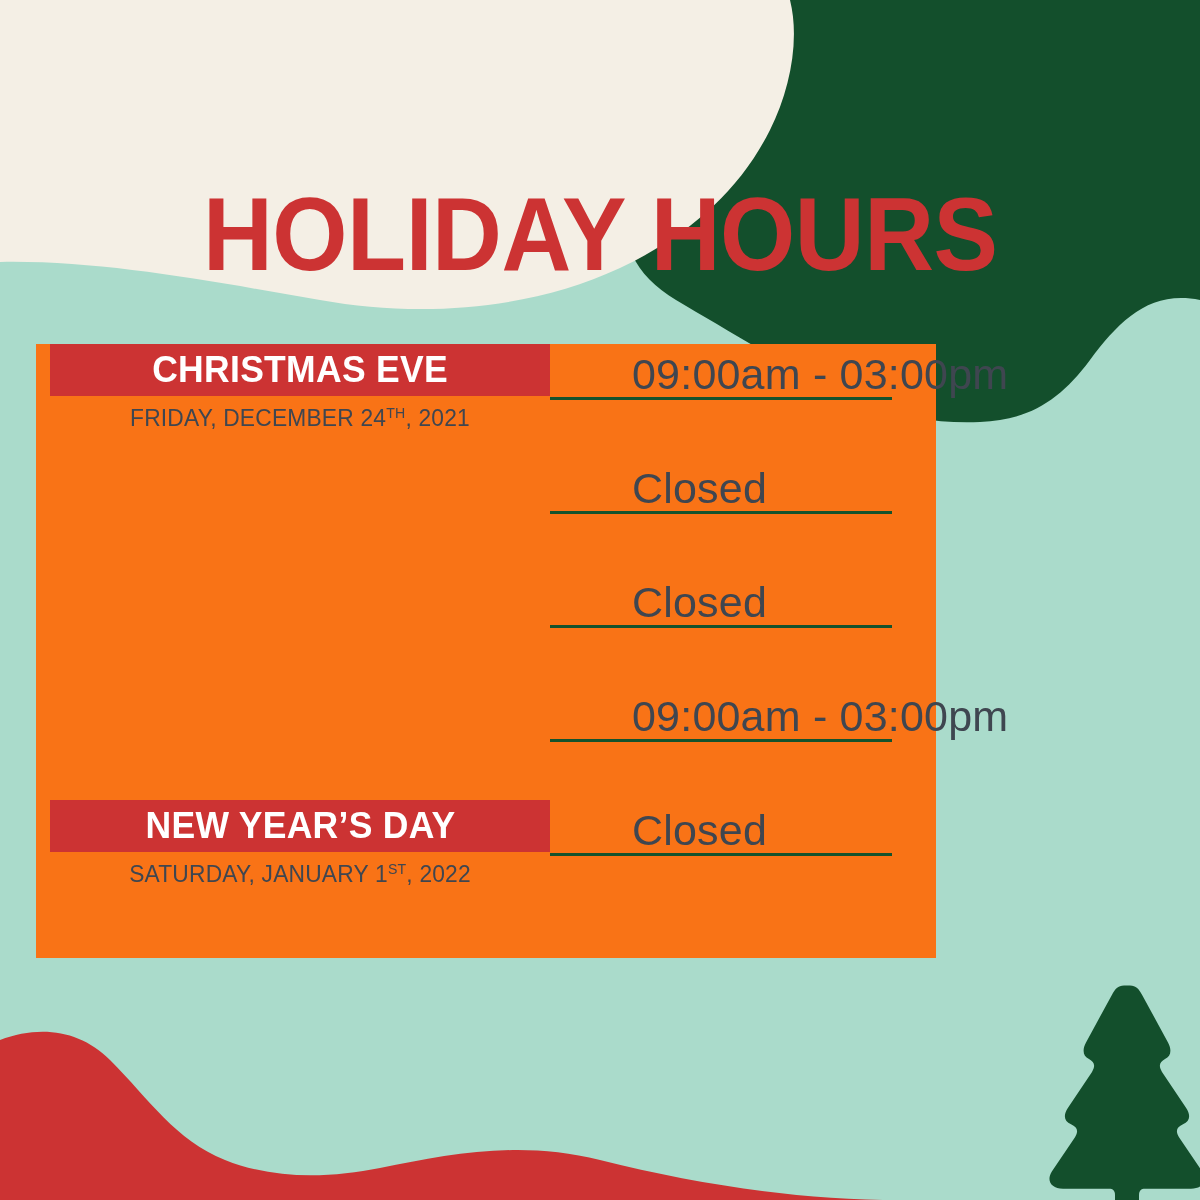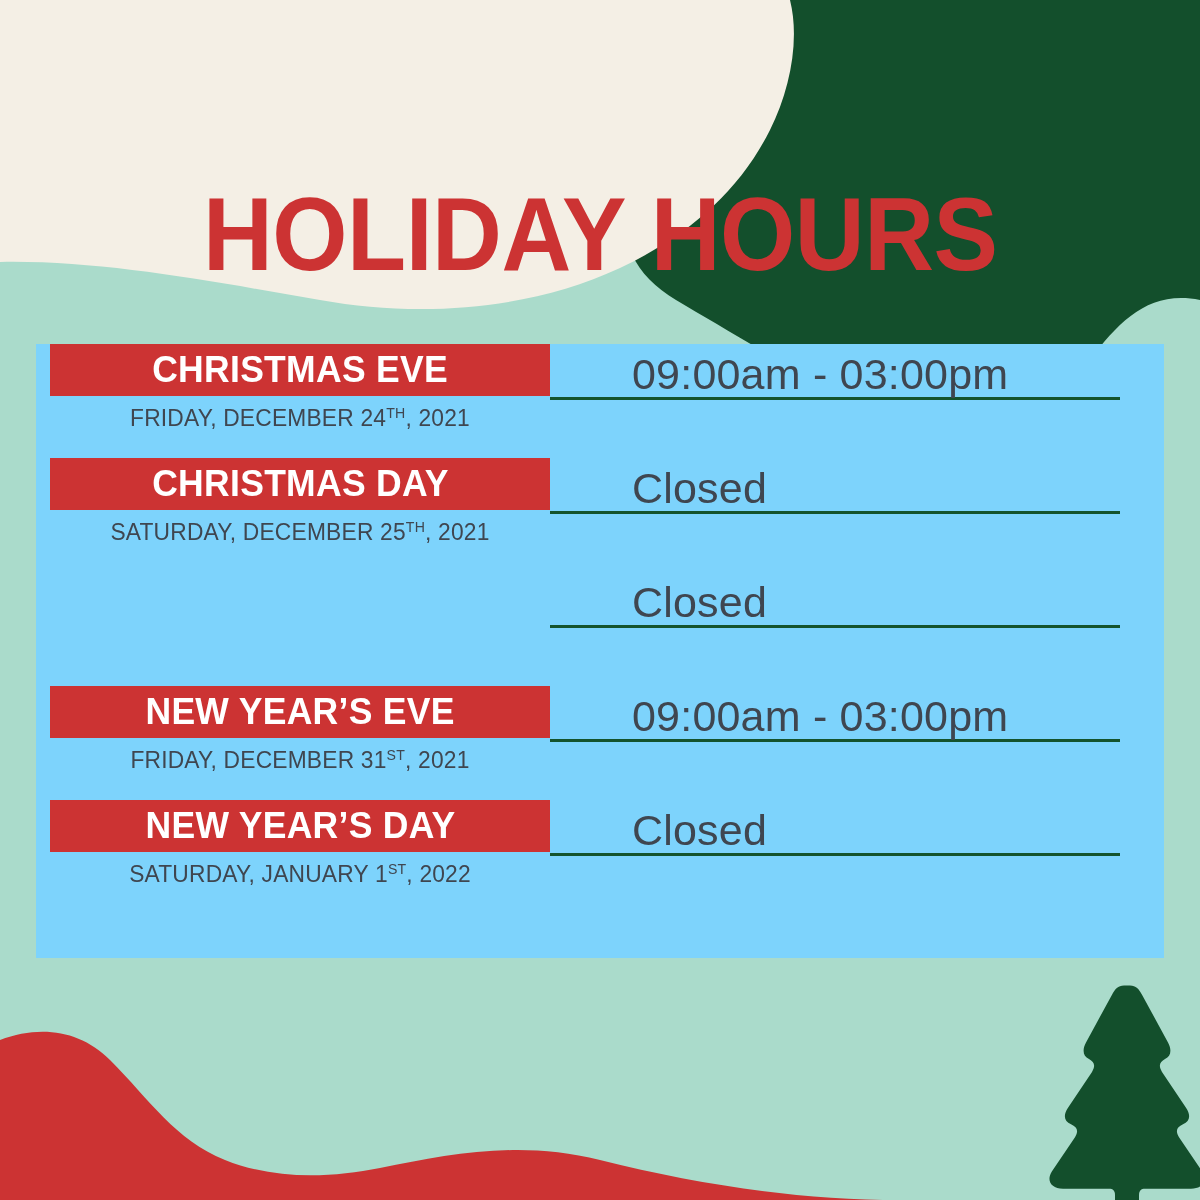--- a/index.html
+++ b/index.html
@@ -52,23 +52,23 @@
     transform: scaleX(0.93);
     transform-origin: center center;
     white-space: nowrap;
   }
 
   
   #hours-card {
     position: absolute;
     left: 36px;
     top: 344px;
-    width: 1128px;
+    width: 900px;
     height: 614px;
-    background: #7dd3fc;
+    background: #f97316;
     z-index: 4;
   }
 
   #hours-table {
     position: relative;
     width: 100%;
     height: 100%;
   }
 
   .hours-row {
@@ -219,44 +219,32 @@
             <span class="row-label-text">CHRISTMAS EVE</span>
           </div>
           <div class="row-date"><span>FRIDAY, DECEMBER 24</span><sup>TH</sup><span>, 2021</span></div>
         </div>
         <div class="row-hours-block">
           <span class="row-hours-text">09:00am - 03:00pm</span>
         </div>
       </div>
 
       <div class="hours-row">
-        <div class="row-label-block">
-          <div class="row-label-bar">
-            <span class="row-label-text">CHRISTMAS DAY</span>
-          </div>
-          <div class="row-date"><span>SATURDAY, DECEMBER 25</span><sup>TH</sup><span>, 2021</span></div>
-        </div>
         <div class="row-hours-block">
           <span class="row-hours-text">Closed</span>
         </div>
       </div>
 
       <div class="hours-row">
         <div class="row-hours-block">
           <span class="row-hours-text">Closed</span>
         </div>
       </div>
 
       <div class="hours-row">
-        <div class="row-label-block">
-          <div class="row-label-bar">
-            <span class="row-label-text">NEW YEAR’S EVE</span>
-          </div>
-          <div class="row-date"><span>FRIDAY, DECEMBER 31</span><sup>ST</sup><span>, 2021</span></div>
-        </div>
         <div class="row-hours-block">
           <span class="row-hours-text">09:00am - 03:00pm</span>
         </div>
       </div>
 
       <div class="hours-row last">
         <div class="row-label-block">
           <div class="row-label-bar">
             <span class="row-label-text">NEW YEAR’S DAY</span>
           </div>

